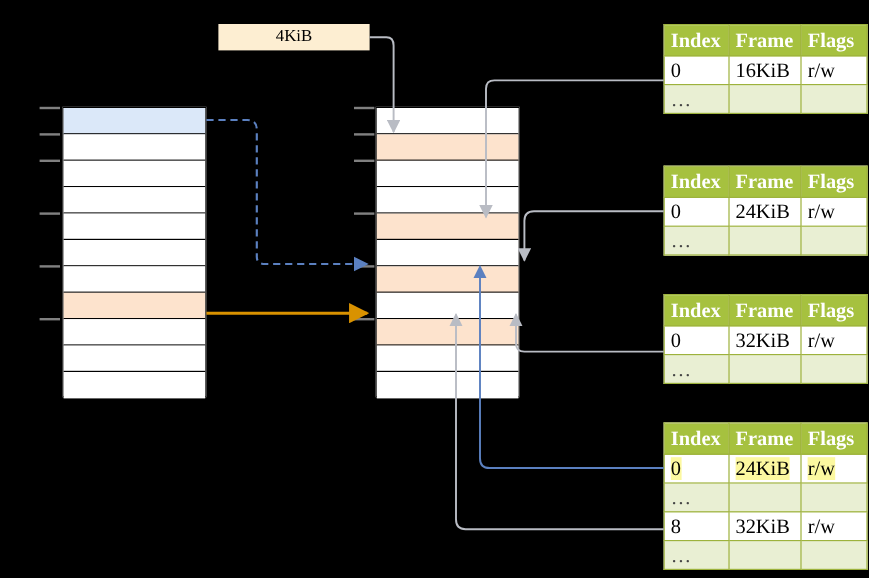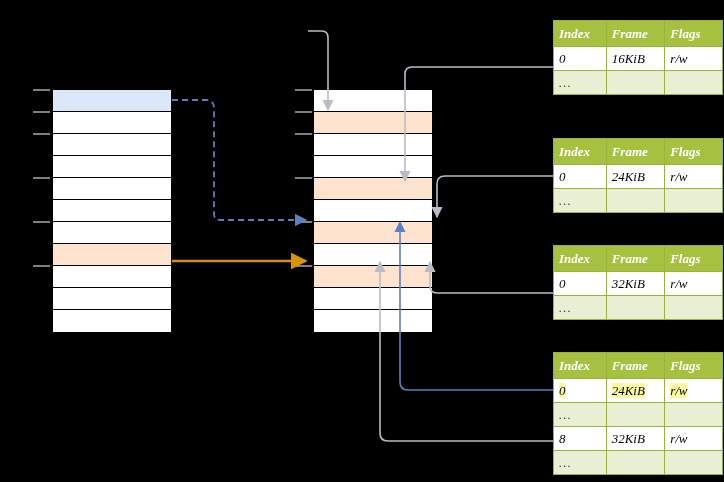--- a/index.html
+++ b/index.html
@@ -17,39 +17,40 @@
   
   .tick{position:absolute;height:1.5px;background:#808080;}
 
   
   .kib-box{position:absolute;background:#fdeed2;color:#000;
            display:flex;align-items:center;justify-content:center;
            font-size:14px;line-height:1;}
 
   
   .ftable{position:absolute;border-collapse:collapse;
-          background:#fff;font-size:13px;font-style:italic;}
+          background:#fff;font-size:17px;}
   .ftable td,.ftable th{border:1px solid #9db23c;padding:0 5px;
           height:24px;box-sizing:border-box;text-align:left;
           font-weight:normal;color:#000;vertical-align:middle;}
   .ftable th{background:#a6c13f;color:#fff;font-weight:bold;height:26px;}
   .ftable tr.dots td{background:#e9efd3;color:#444;letter-spacing:1px;}
   .hl{background:#fcf8a0;}
   .c-index{width:56px;}
   .c-frame{width:62px;margin-top:32px;}
   .c-flags{width:63px;}
 
   svg.overlay{position:absolute;left:0;top:0;width:724px;height:482px;
               pointer-events:none;}
 </style>
 </head>
 <body>
 
 <div class="stage">
 
+  <div class="kib-box" style="left:182px;top:20px;width:126px;height:22px;">4KiB</div>
 
   <div class="col" id="left-col" style="left:52px;top:89px;width:120px;height:242px;">
       <div class="cell blue" style="height: 22px;"></div>
       <div class="cell white" style="height: 22px;"></div>
       <div class="cell white" style="height: 22px;"></div>
       <div class="cell white" style="height: 22px;"></div>
       <div class="cell white" style="height: 22px;"></div>
       <div class="cell white" style="height: 22px;"></div>
       <div class="cell white" style="height: 22px;"></div>
       <div class="cell peach" style="height: 22px;"></div>

